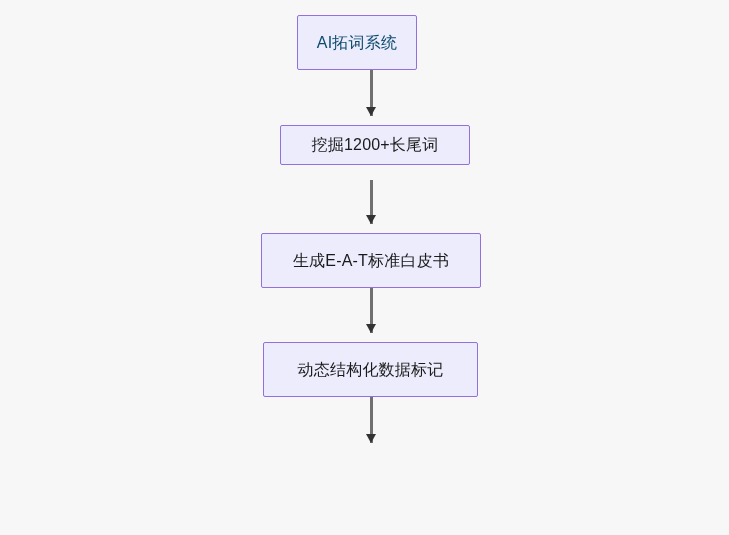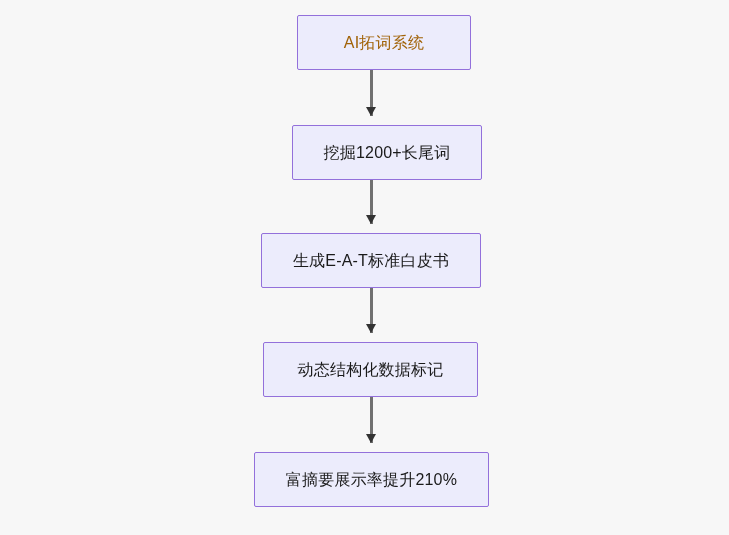--- a/index.html
+++ b/index.html
@@ -55,28 +55,25 @@
 
 <div id="flowchart" style="background: rgb(247, 247, 247);">
     <div class="edge" style="left: 370px; top: 70px; height: 46px; background: rgb(112, 112, 112);"></div>
     <div class="arrowhead" style="left: 366px; top: 107px; border-top-color: rgb(51, 51, 51);"></div>
     <div class="edge" style="left: 370px; top: 180px; height: 44px; background: rgb(112, 112, 112);"></div>
     <div class="arrowhead" style="left: 366px; top: 215px; border-top-color: rgb(51, 51, 51);"></div>
     <div class="edge" style="left: 370px; top: 288px; height: 45px; background: rgb(112, 112, 112);"></div>
     <div class="arrowhead" style="left: 366px; top: 324px; border-top-color: rgb(51, 51, 51);"></div>
     <div class="edge" style="left: 370px; top: 397px; height: 46px; background: rgb(112, 112, 112);"></div>
     <div class="arrowhead" style="left: 366px; top: 434px; border-top-color: rgb(51, 51, 51);"></div>
-    <div class="node" style="left: 297px; top: 15px; width: 174px; height: 55px; background: rgb(236, 236, 252); border-color: rgb(147, 112, 219); color: #a16207;">
+    <div class="node" style="left: 297px; top: 15px; width: 120px; height: 55px; background: rgb(236, 236, 252); border-color: rgb(147, 112, 219); color: #0c4a6e;">
       <span class="node-label">AI拓词系统</span>
     </div>
-    <div class="node" style="left: 292px; top: 125px; width: 190px; height: 55px; background: rgb(236, 236, 252); border-color: rgb(147, 112, 219); color: rgb(26, 26, 26);">
+    <div class="node" style="left: 280px; top: 125px; width: 190px; height: 40px; background: rgb(236, 236, 252); border-color: rgb(147, 112, 219); color: rgb(26, 26, 26);">
       <span class="node-label">挖掘1200+长尾词</span>
     </div>
     <div class="node" style="left: 261px; top: 233px; width: 220px; height: 55px; background: rgb(236, 236, 252); border-color: rgb(147, 112, 219); color: rgb(26, 26, 26); text-align: center;">
       <span class="node-label">生成E-A-T标准白皮书</span>
     </div>
     <div class="node" style="left: 263px; top: 342px; width: 215px; height: 55px; background: rgb(236, 236, 252); border-color: rgb(147, 112, 219); color: rgb(26, 26, 26); justify-content: center;">
       <span class="node-label">动态结构化数据标记</span>
     </div>
-    <div class="node" style="left: 254px; top: 452px; width: 235px; height: 55px; background: rgb(236, 236, 252); border-color: rgb(147, 112, 219); color: rgb(26, 26, 26);">
-      <span class="node-label">富摘要展示率提升210%</span>
-    </div>
   </div>
 
 </body></html>

